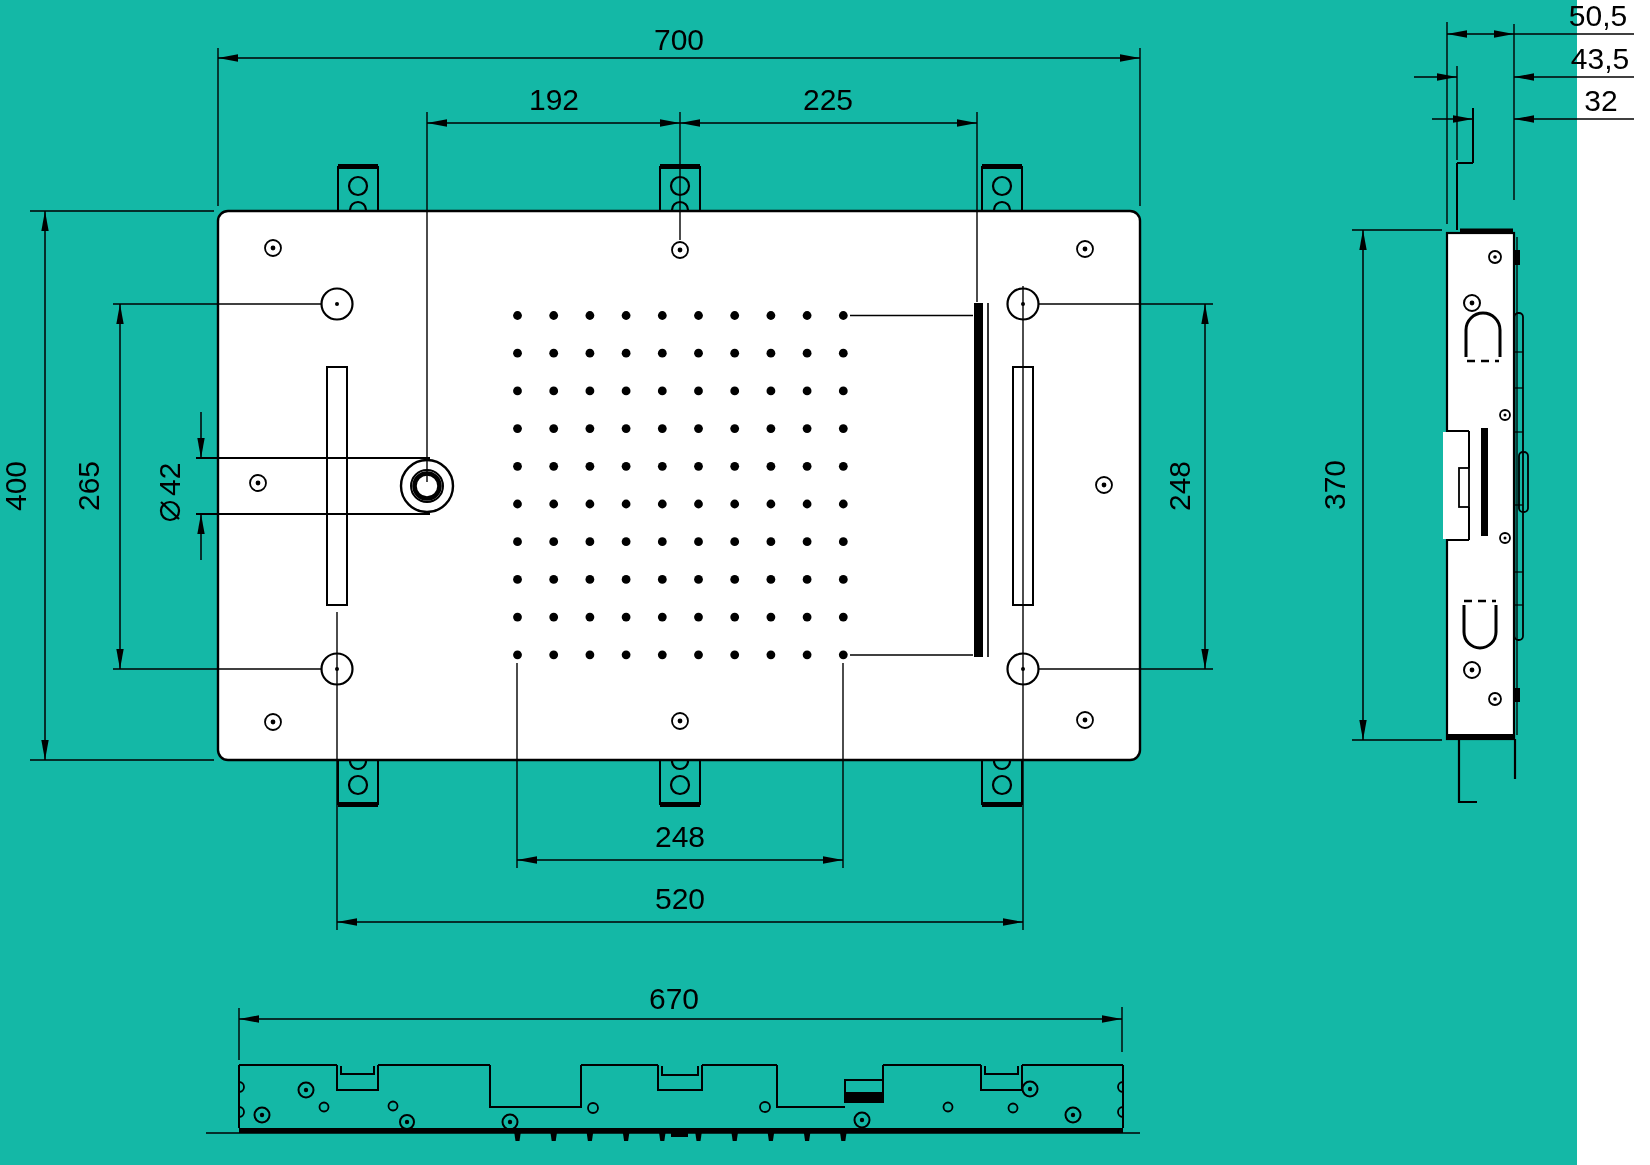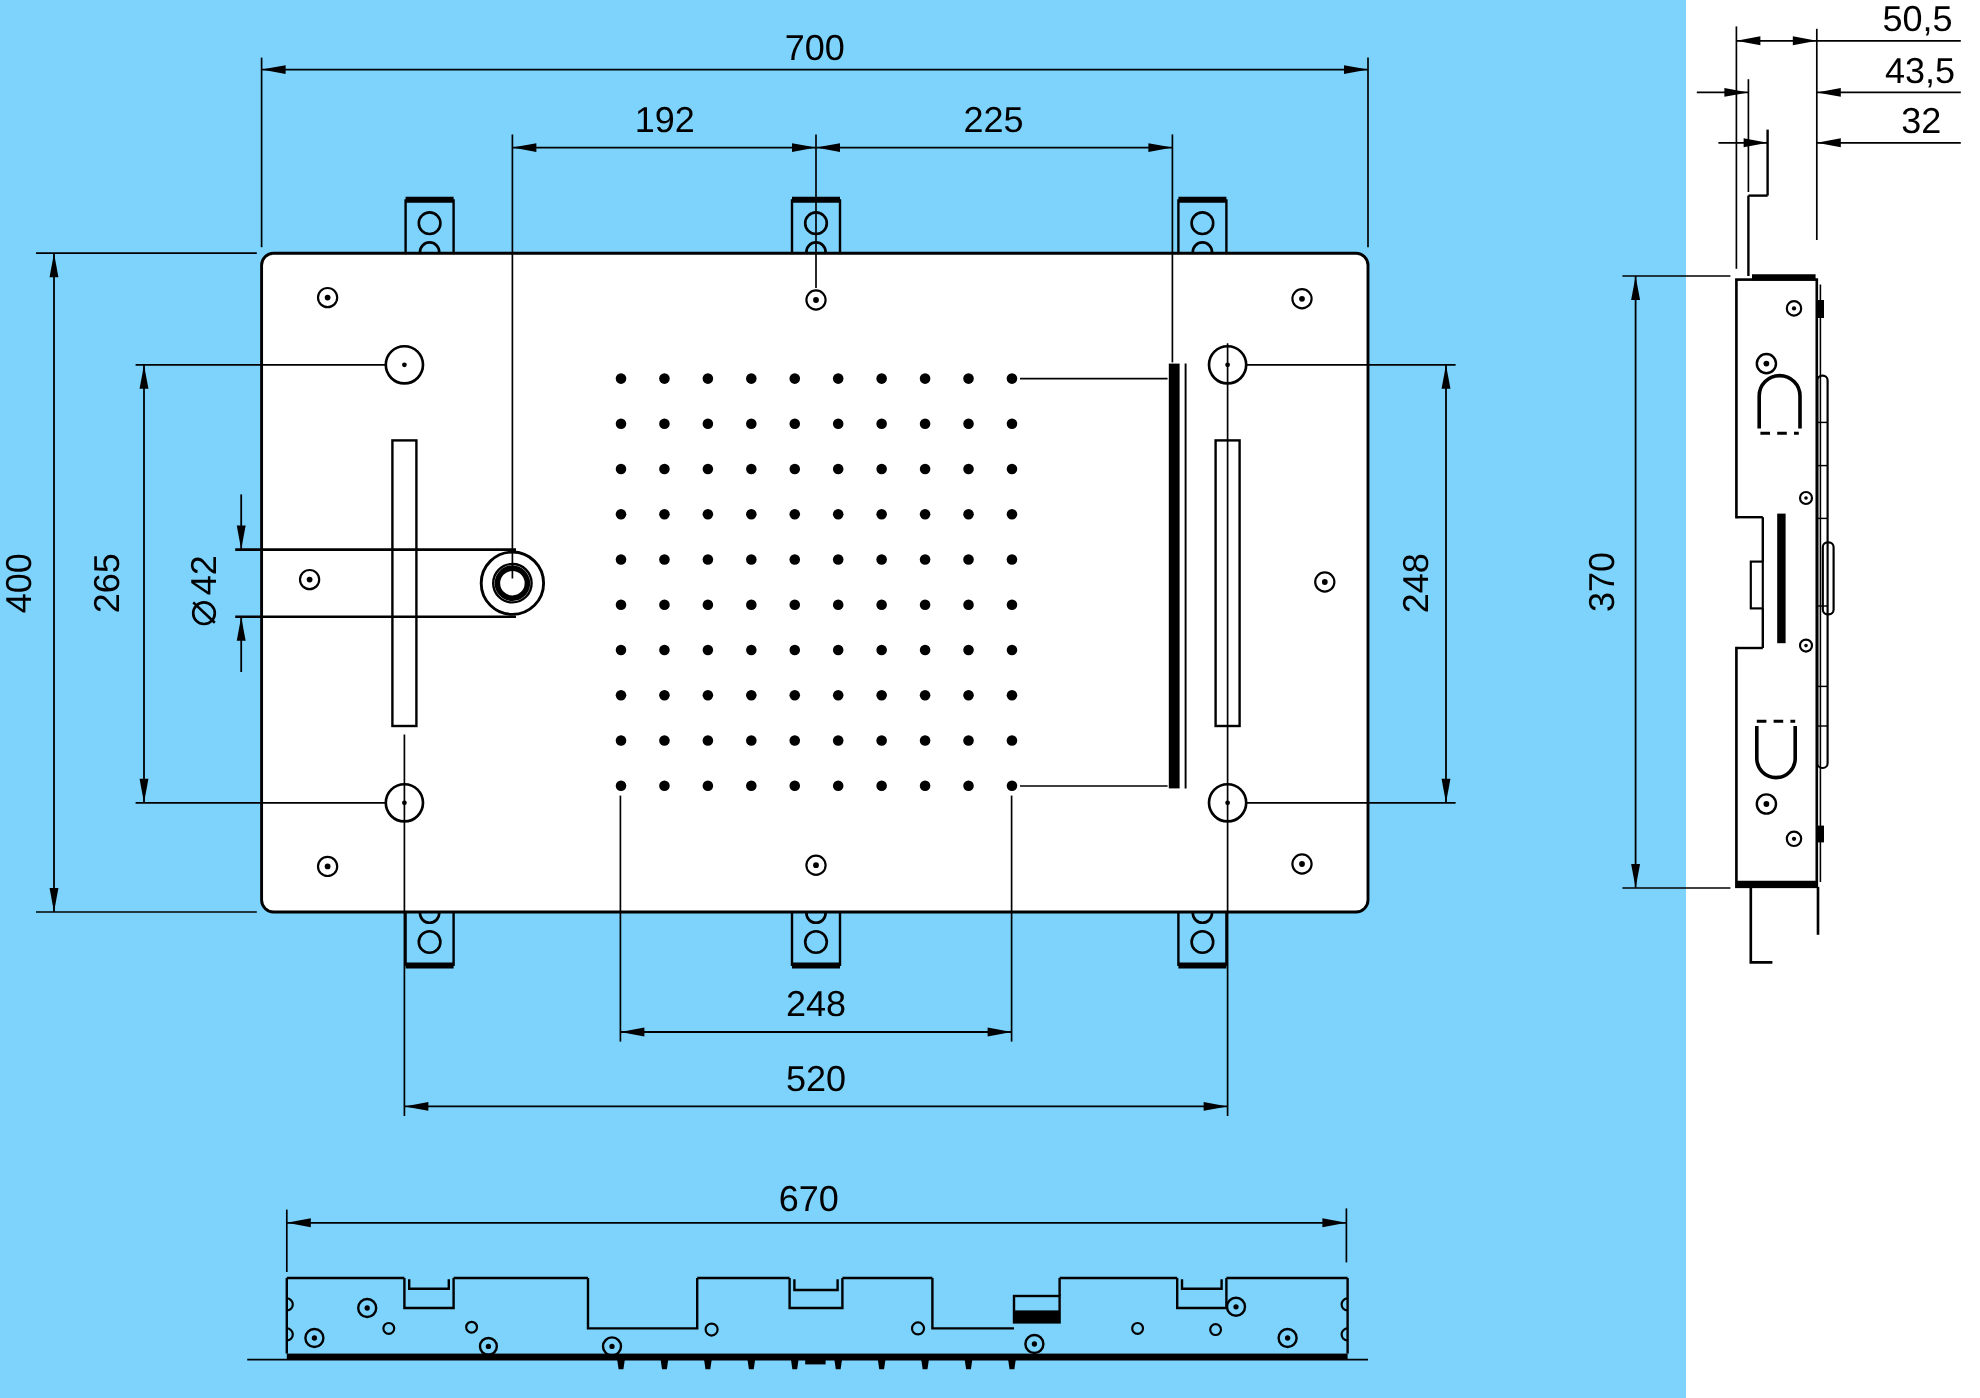--- a/index.html
+++ b/index.html
@@ -1,16 +1,16 @@
 <!DOCTYPE html>
 <html><head>
 <meta charset="utf-8">
 <style>
   html,body{margin:0;padding:0;background:#ffffff;}
-  #canvas{width:1405px;height:1165px;position:relative;background:#7dd3fc;}
+  #canvas{width:1577px;height:1165px;position:relative;background:#14b8a6;}
   svg{display:block;}
   text{font-family:"Liberation Sans","DejaVu Sans",sans-serif;fill:#000;}
   .dim-text{font-size:30px;}
   .ln{stroke:#000;fill:none;}
 </style>
 </head>
 <body>
 
 <div id="canvas">
 <svg width="1650" height="1165" viewBox="0 0 1650 1165">

